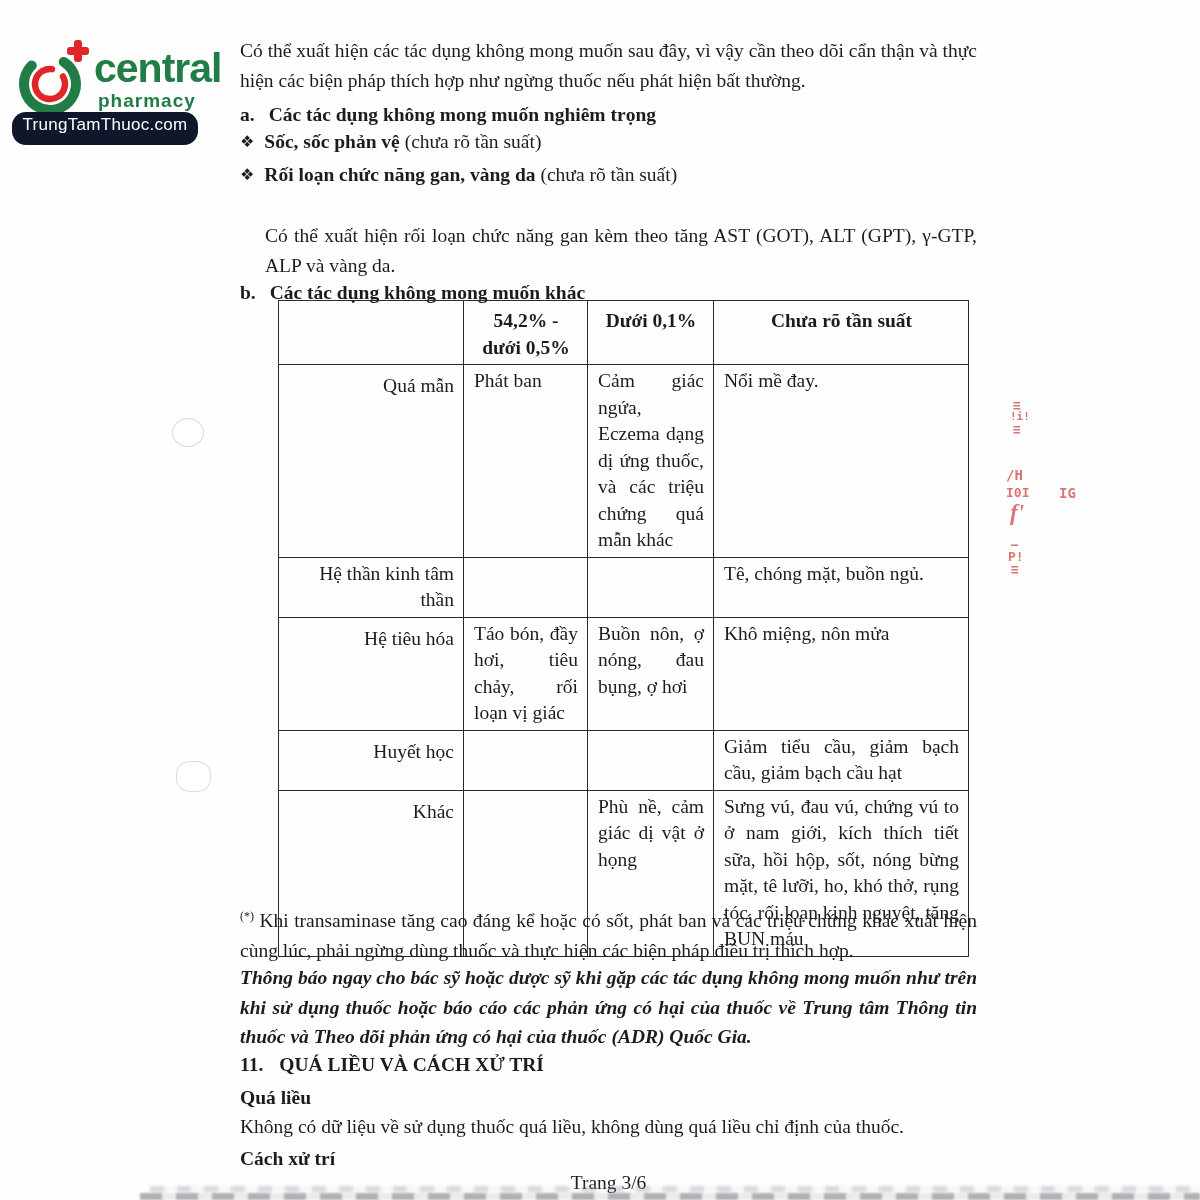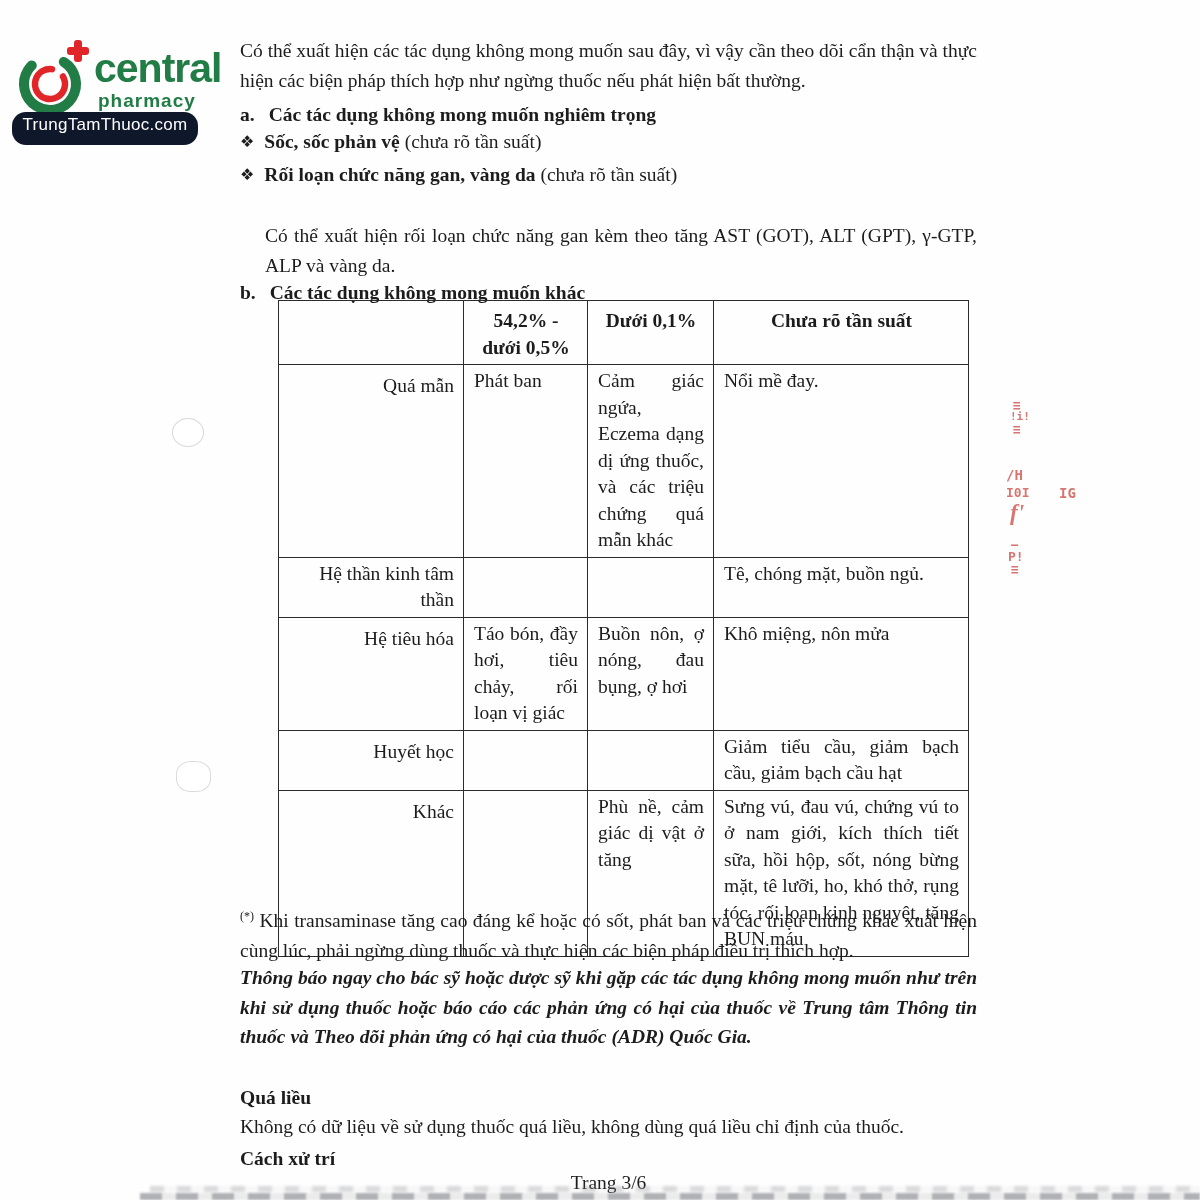--- a/index.html
+++ b/index.html
@@ -174,32 +174,35 @@
     </tr>
     <tr style="height:55px">
       <td class="rowlabel"><span>Huyết học</span><sup></sup></td>
       <td></td>
       <td></td>
       <td>Giảm tiểu cầu, giảm bạch cầu, giảm bạch cầu hạt</td>
     </tr>
     <tr style="height:126px">
       <td class="rowlabel"><span>Khác</span><sup></sup></td>
       <td></td>
-      <td>Phù nề, cảm giác dị vật ở tăng</td>
+      <td>Phù nề, cảm giác dị vật ở họng</td>
       <td>Sưng vú, đau vú, chứng vú to ở nam giới, kích thích tiết sữa, hồi hộp, sốt, nóng bừng mặt, tê lưỡi, ho, khó thở, rụng tóc, rối loạn kinh nguyệt, tăng BUN máu</td>
     </tr>
   </tbody>
     </table>
 
   <div class="blk b-footnote">
     <sup>(*)</sup><span> Khi transaminase tăng cao đáng kể hoặc có sốt, phát ban và các triệu chứng khác xuất hiện cùng lúc, phải ngừng dùng thuốc và thực hiện các biện pháp điều trị thích hợp.</span>
   </div>
 
   <div class="blk b-notice">Thông báo ngay cho bác sỹ hoặc dược sỹ khi gặp các tác dụng không mong muốn như trên khi sử dụng thuốc hoặc báo cáo các phản ứng có hại của thuốc về Trung tâm Thông tin thuốc và Theo dõi phản ứng có hại của thuốc (ADR) Quốc Gia.</div>
 
+  <div class="blk b-h11">
+    <span class="hmark-wide" style="font-weight:bold">11.</span><span class="bold">QUÁ LIỀU VÀ CÁCH XỬ TRÍ</span>
+  </div>
   <div class="blk b-sub1 bold">Quá liều</div>
   <div class="blk b-p1">Không có dữ liệu về sử dụng thuốc quá liều, không dùng quá liều chỉ định của thuốc.</div>
   <div class="blk b-sub2 bold">Cách xử trí</div>
 
   <div class="blk b-footer">Trang 3/6</div>
 
   <div class="stamp">
     <span>≡</span>
     <span>!i!</span>
     <span>≡</span>

